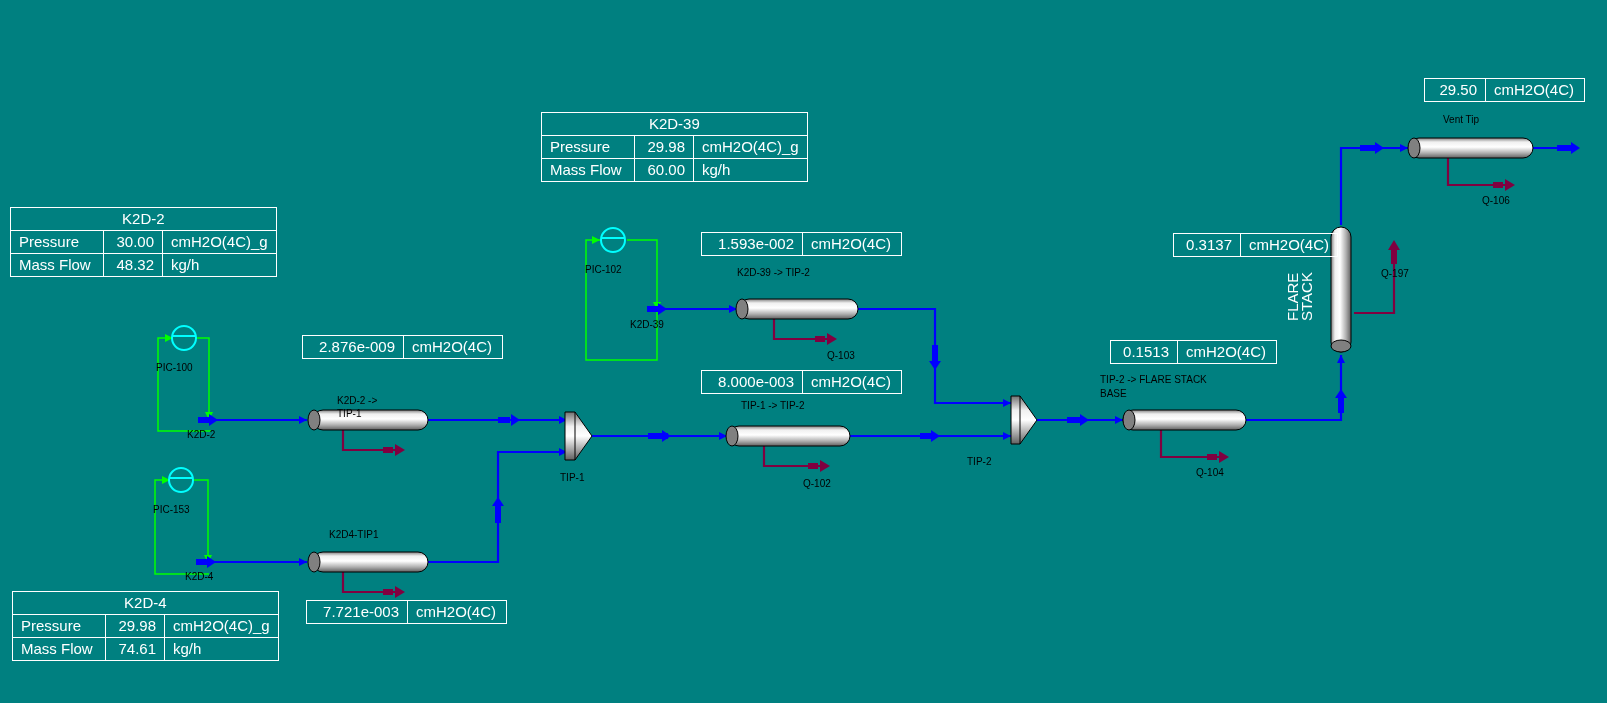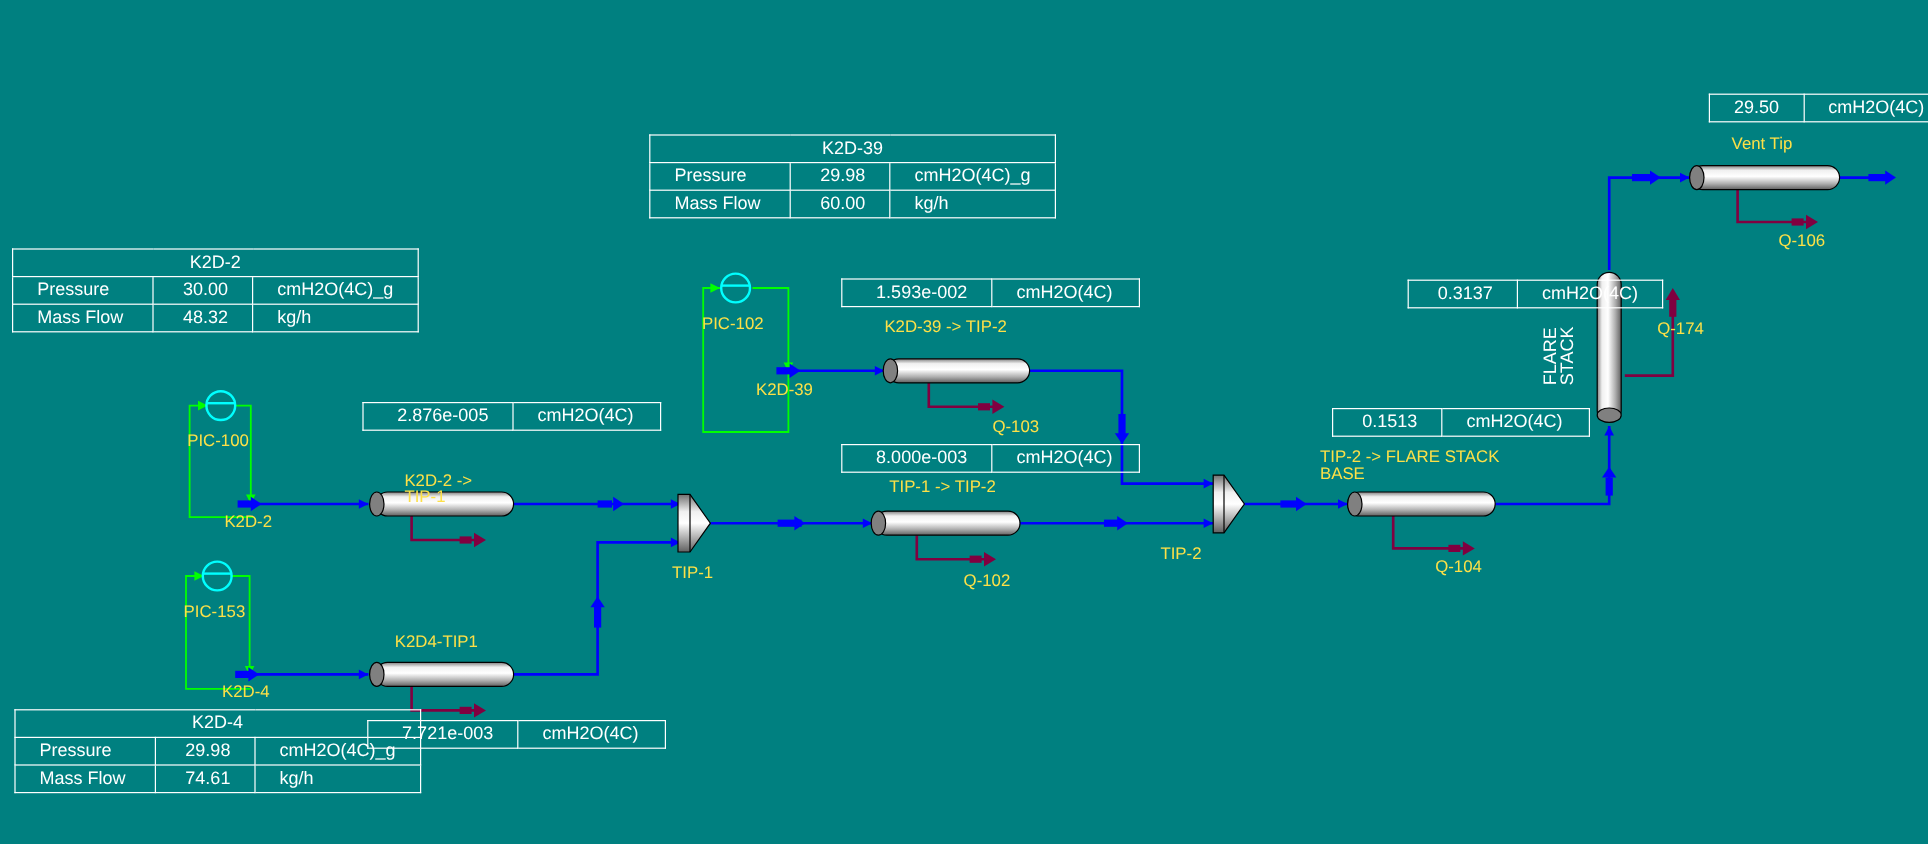--- a/index.html
+++ b/index.html
@@ -4,24 +4,24 @@
 <style>
   html, body { margin:0; padding:0; }
   body {
     width:1607px; height:703px; background:#008080; overflow:hidden;
     font-family:"Liberation Sans", sans-serif; color:#ffffff; position:relative;
   }
   #pfd { position:absolute; left:0; top:0; width:1607px; height:703px; }
   .tbl {
     position:absolute; border-collapse:collapse; font-size:15px; color:#fff;
   }
-  .tbl td { border:1px solid #ffffff; padding:0 20px; height:22px; line-height:22px; white-space:nowrap; }
+  .tbl td { border:1px solid #ffffff; padding:0 8px; height:22px; line-height:22px; white-space:nowrap; }
   .tbl td.hdr { text-align:center; }
   .tbl td.num { text-align:right; }
-  .lbl { position:absolute; font-size:14px; line-height:15px; color:#fde047; white-space:pre; }
+  .lbl { position:absolute; font-size:10px; line-height:15px; color:#000000; white-space:pre; }
   .vlbl { position:absolute; font-size:15px; line-height:15px; color:#fff; transform:rotate(-90deg); transform-origin:left top; white-space:pre; }
 </style>
 </head>
 <body>
 
 <svg id="pfd" width="1607" height="703" viewBox="0 0 1607 703">
   <defs>
     <linearGradient id="pipeH" x1="0" y1="0" x2="0" y2="1">
       <stop offset="0" stop-color="#808080"></stop>
       <stop offset="0.2" stop-color="#f0f0f0"></stop>
@@ -246,21 +246,21 @@
         <td>Mass Flow</td>
         <td class="num">74.61</td>
         <td>kg/h</td>
       </tr>
 </tbody>
   </table>
 
 <table class="tbl" style="left:302px; top:335px;">
   <tbody>
       <tr>
-        <td class="num" style="width:84px">2.876e-005</td>
+        <td class="num" style="width:84px">2.876e-009</td>
         <td style="width:82px">cmH2O(4C)</td>
       </tr>
 </tbody>
   </table>
 <table class="tbl" style="left:306px; top:600px;">
   <tbody>
       <tr>
         <td class="num" style="width:84px">7.721e-003</td>
         <td style="width:82px">cmH2O(4C)</td>
       </tr>
@@ -325,14 +325,14 @@
 <div class="lbl" style="left:1443px; top:112px;">Vent Tip</div>
 <div class="vlbl" style="left:1286px; top:321px; line-height:14px;">FLARE
 STACK</div>
 
 <div class="lbl" style="left:560px; top:470px;">TIP-1</div>
 <div class="lbl" style="left:967px; top:454px;">TIP-2</div>
 
 <div class="lbl" style="left:803px; top:476px;">Q-102</div>
 <div class="lbl" style="left:827px; top:348px;">Q-103</div>
 <div class="lbl" style="left:1196px; top:465px;">Q-104</div>
-<div class="lbl" style="left:1381px; top:266px;">Q-174</div>
+<div class="lbl" style="left:1381px; top:266px;">Q-197</div>
 <div class="lbl" style="left:1482px; top:193px;">Q-106</div>
 
 </body></html>

